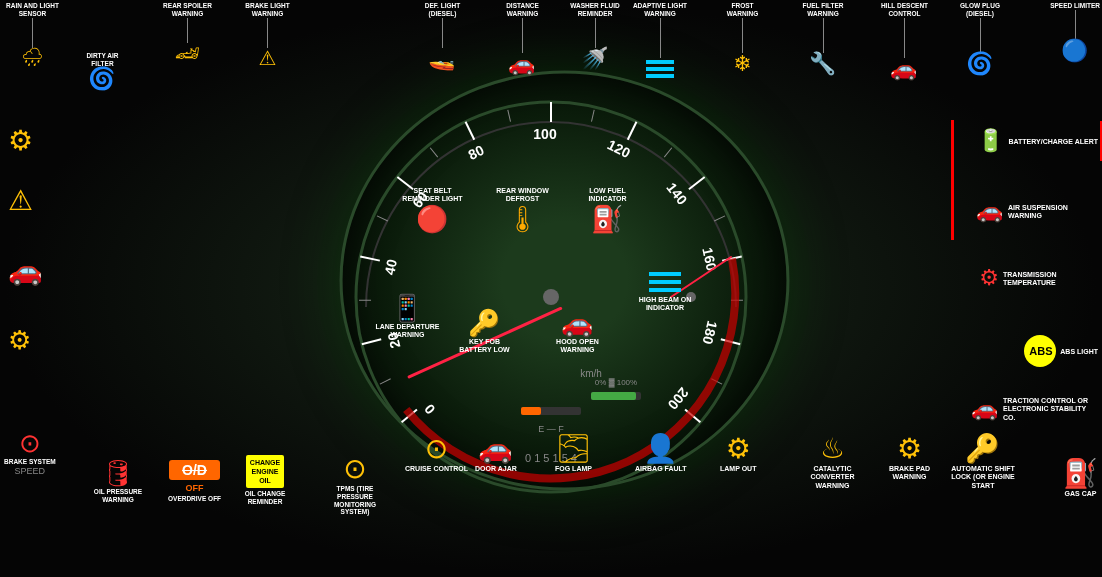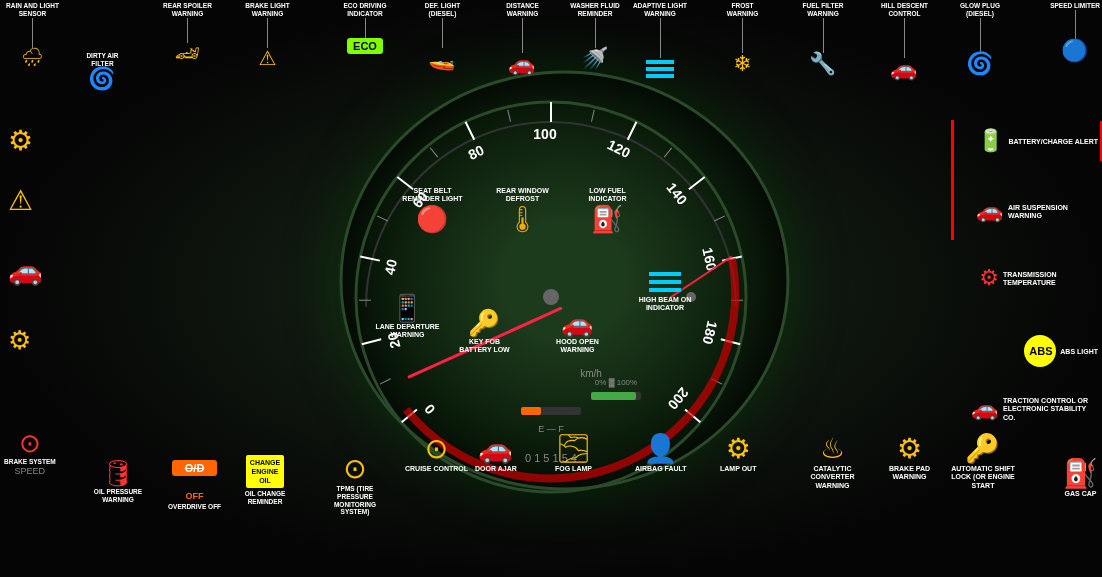--- a/index.html
+++ b/index.html
@@ -180,25 +180,20 @@
     <div style="width:1px;height:25px;background:#888;"></div>
     <span class="icon yellow" style="font-size:20px;">🏎</span>
   </div>
 
   <div style="position:absolute;left:240px;top:0;display:flex;flex-direction:column;align-items:center;">
     <span class="label white" style="max-width:55px;font-size:6.5px;font-weight:bold;text-align:center;text-transform:uppercase;line-height:1.2;">BRAKE LIGHT WARNING</span>
     <div style="width:1px;height:30px;background:#888;"></div>
     <span class="icon yellow" style="font-size:20px;">⚠</span>
   </div>
 
-  <div style="position:absolute;left:335px;top:0;display:flex;flex-direction:column;align-items:center;">
-    <span class="label white" style="max-width:60px;font-size:6.5px;font-weight:bold;text-align:center;text-transform:uppercase;line-height:1.2;">ECO DRIVING INDICATOR</span>
-    <div style="width:1px;height:20px;background:#888;"></div>
-    <span class="eco-badge">ECO</span>
-  </div>
 
   <div style="position:absolute;left:415px;top:0;display:flex;flex-direction:column;align-items:center;">
     <span class="label white" style="max-width:55px;font-size:6.5px;font-weight:bold;text-align:center;text-transform:uppercase;line-height:1.2;">DEF. LIGHT (Diesel)</span>
     <div style="width:1px;height:30px;background:#888;"></div>
     <span class="icon yellow" style="font-size:22px;">🚤</span>
   </div>
 
   <div style="position:absolute;left:495px;top:0;display:flex;flex-direction:column;align-items:center;">
     <span class="label white" style="max-width:55px;font-size:6.5px;font-weight:bold;text-align:center;text-transform:uppercase;line-height:1.2;">DISTANCE WARNING</span>
     <div style="width:1px;height:35px;background:#888;"></div>
@@ -272,22 +267,22 @@
     <span class="label white" style="font-size:6.5px;font-weight:bold;text-transform:uppercase;text-align:center;">BRAKE SYSTEM</span>
     <span style="font-size:9px;color:#888;">SPEED</span>
   </div>
 
   <div style="position:absolute;left:88px;top:460px;display:flex;flex-direction:column;align-items:center;">
     <span class="icon red" style="font-size:26px;">🛢</span>
     <span class="label white" style="font-size:6.5px;font-weight:bold;text-transform:uppercase;text-align:center;max-width:60px;">OIL PRESSURE WARNING</span>
   </div>
 
   <div style="position:absolute;left:168px;top:460px;display:flex;flex-direction:column;align-items:center;">
-    <span style="background:#ff6600;color:#fff;font-weight:bold;font-size:11px;padding:2px 13px;border-radius:3px;text-decoration:line-through;">O/D</span>
-    <span style="color:#ff6600;font-weight:bold;font-size:9px;margin-top:15px;text-align:right;">OFF</span>
+    <span style="background:#ff6600;color:#fff;font-weight:bold;font-size:14px;padding:2px 13px;border-radius:3px;text-decoration:line-through;">O/D</span>
+    <span style="color:#ff6600;font-weight:bold;font-size:9px;margin-top:3px;text-align:right;">OFF</span>
     <span class="label white" style="font-size:6.5px;font-weight:bold;text-transform:uppercase;text-align:center;">OVERDRIVE OFF</span>
   </div>
 
   <div style="position:absolute;left:235px;top:455px;display:flex;flex-direction:column;align-items:center;">
     <div style="background:#ffff00;color:#000;font-weight:bold;font-size:7px;padding:3px 4px;border-radius:2px;text-align:center;line-height:1.3;">CHANGE<br>ENGINE<br>OIL</div>
     <span class="label white" style="font-size:6.5px;font-weight:bold;text-transform:uppercase;text-align:center;max-width:60px;">OIL CHANGE REMINDER</span>
   </div>
 
   <div style="position:absolute;left:320px;top:455px;display:flex;flex-direction:column;align-items:center;">
     <span class="icon yellow" style="font-size:28px;">⊙</span>

